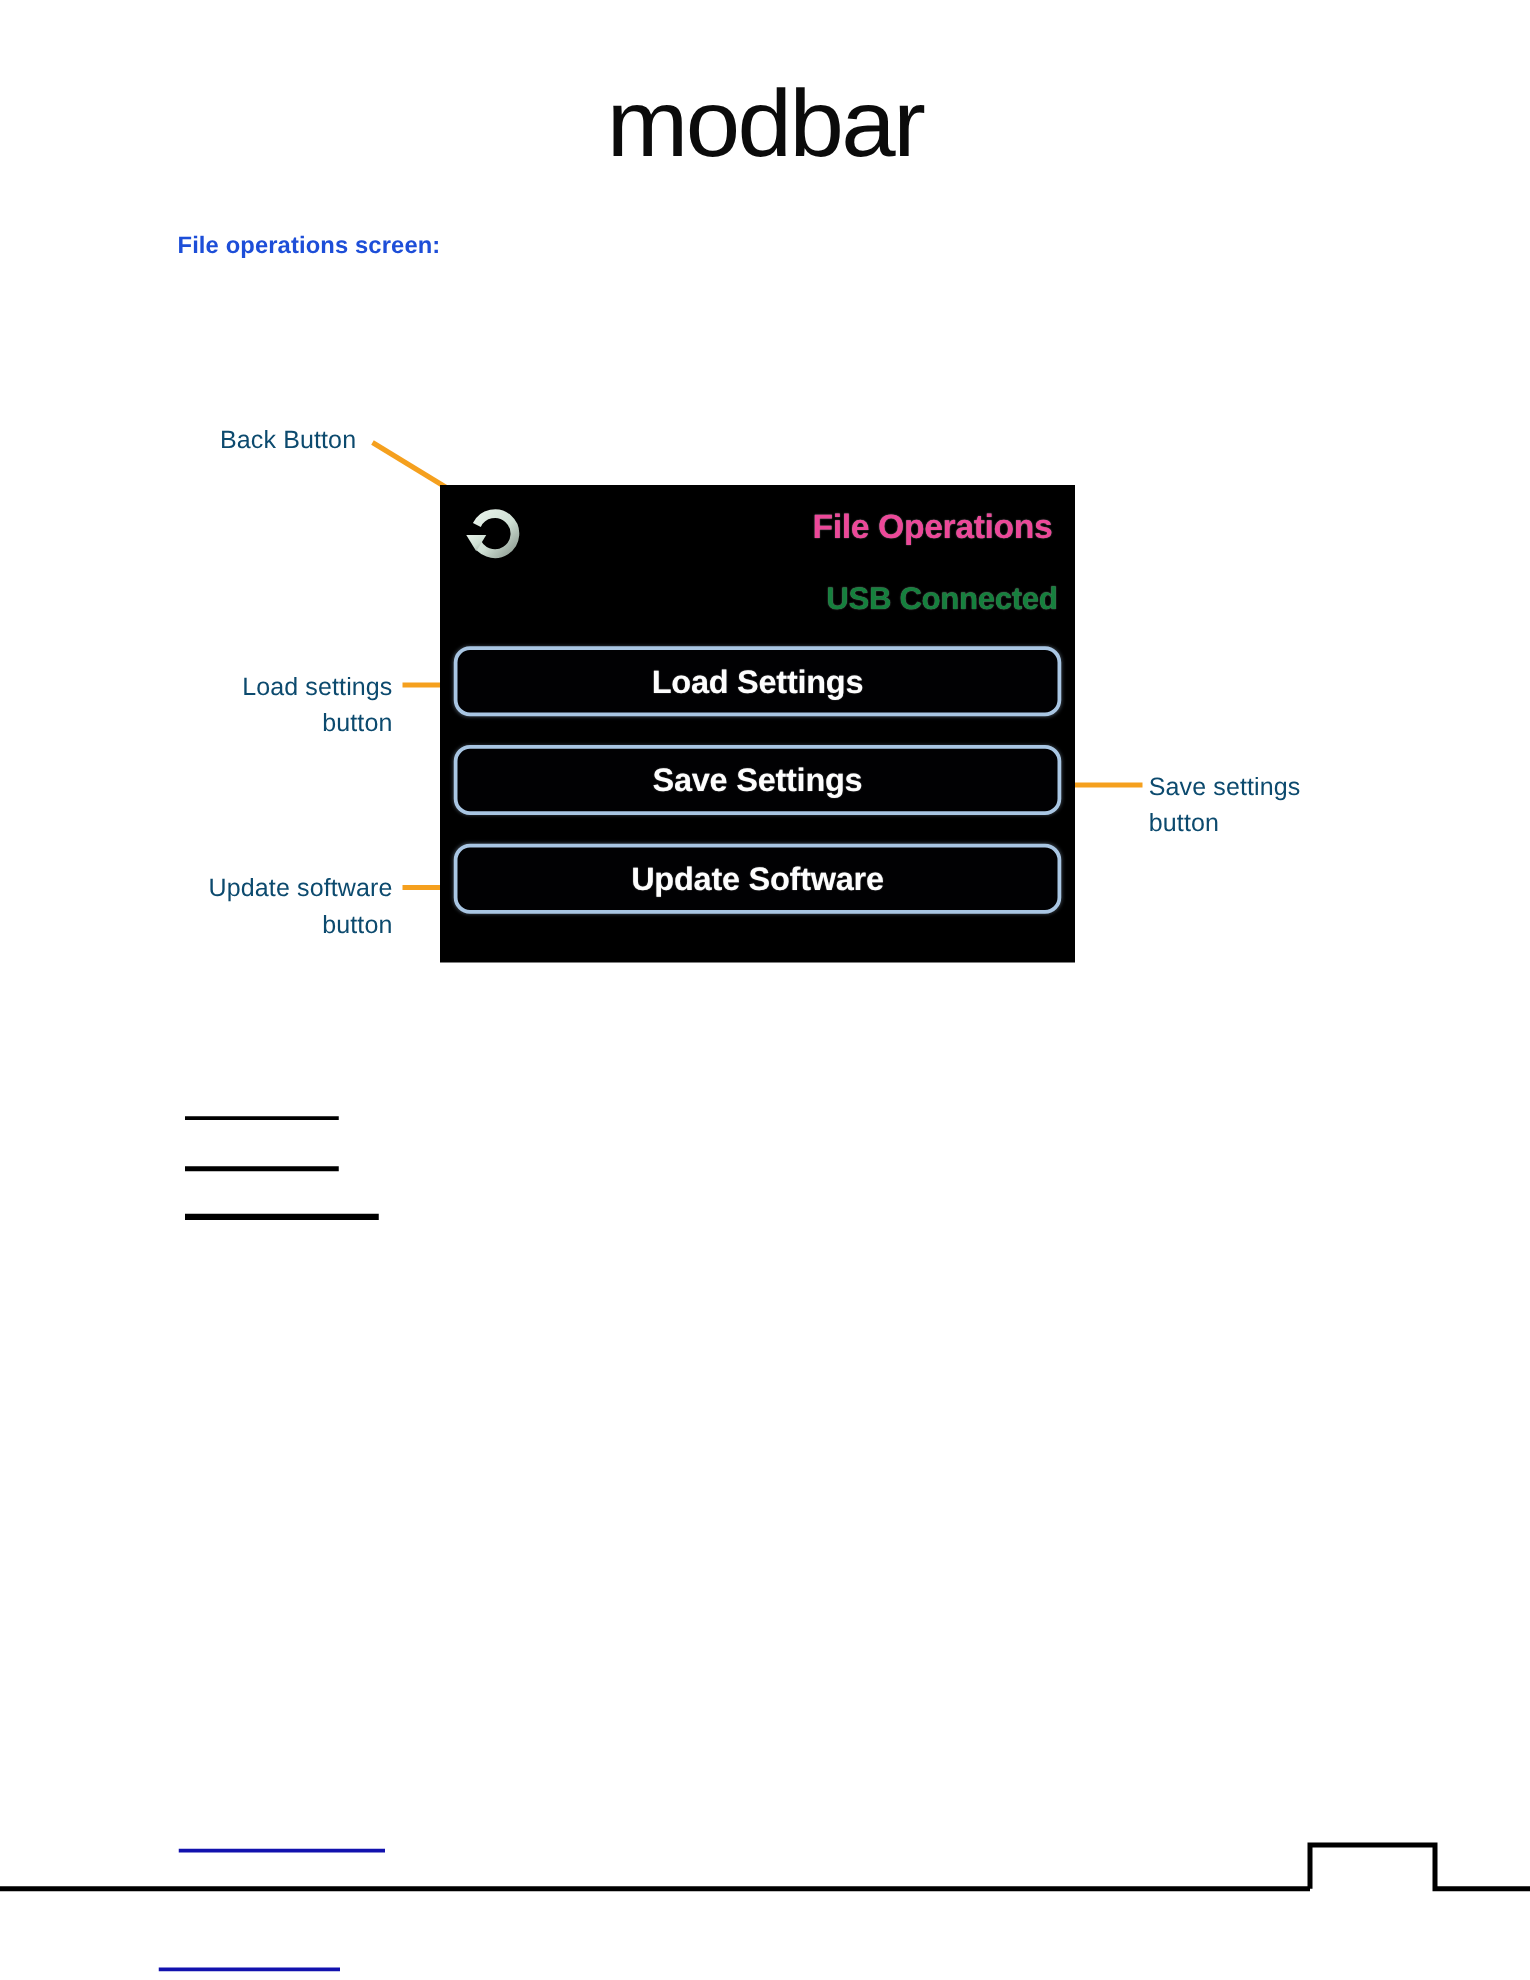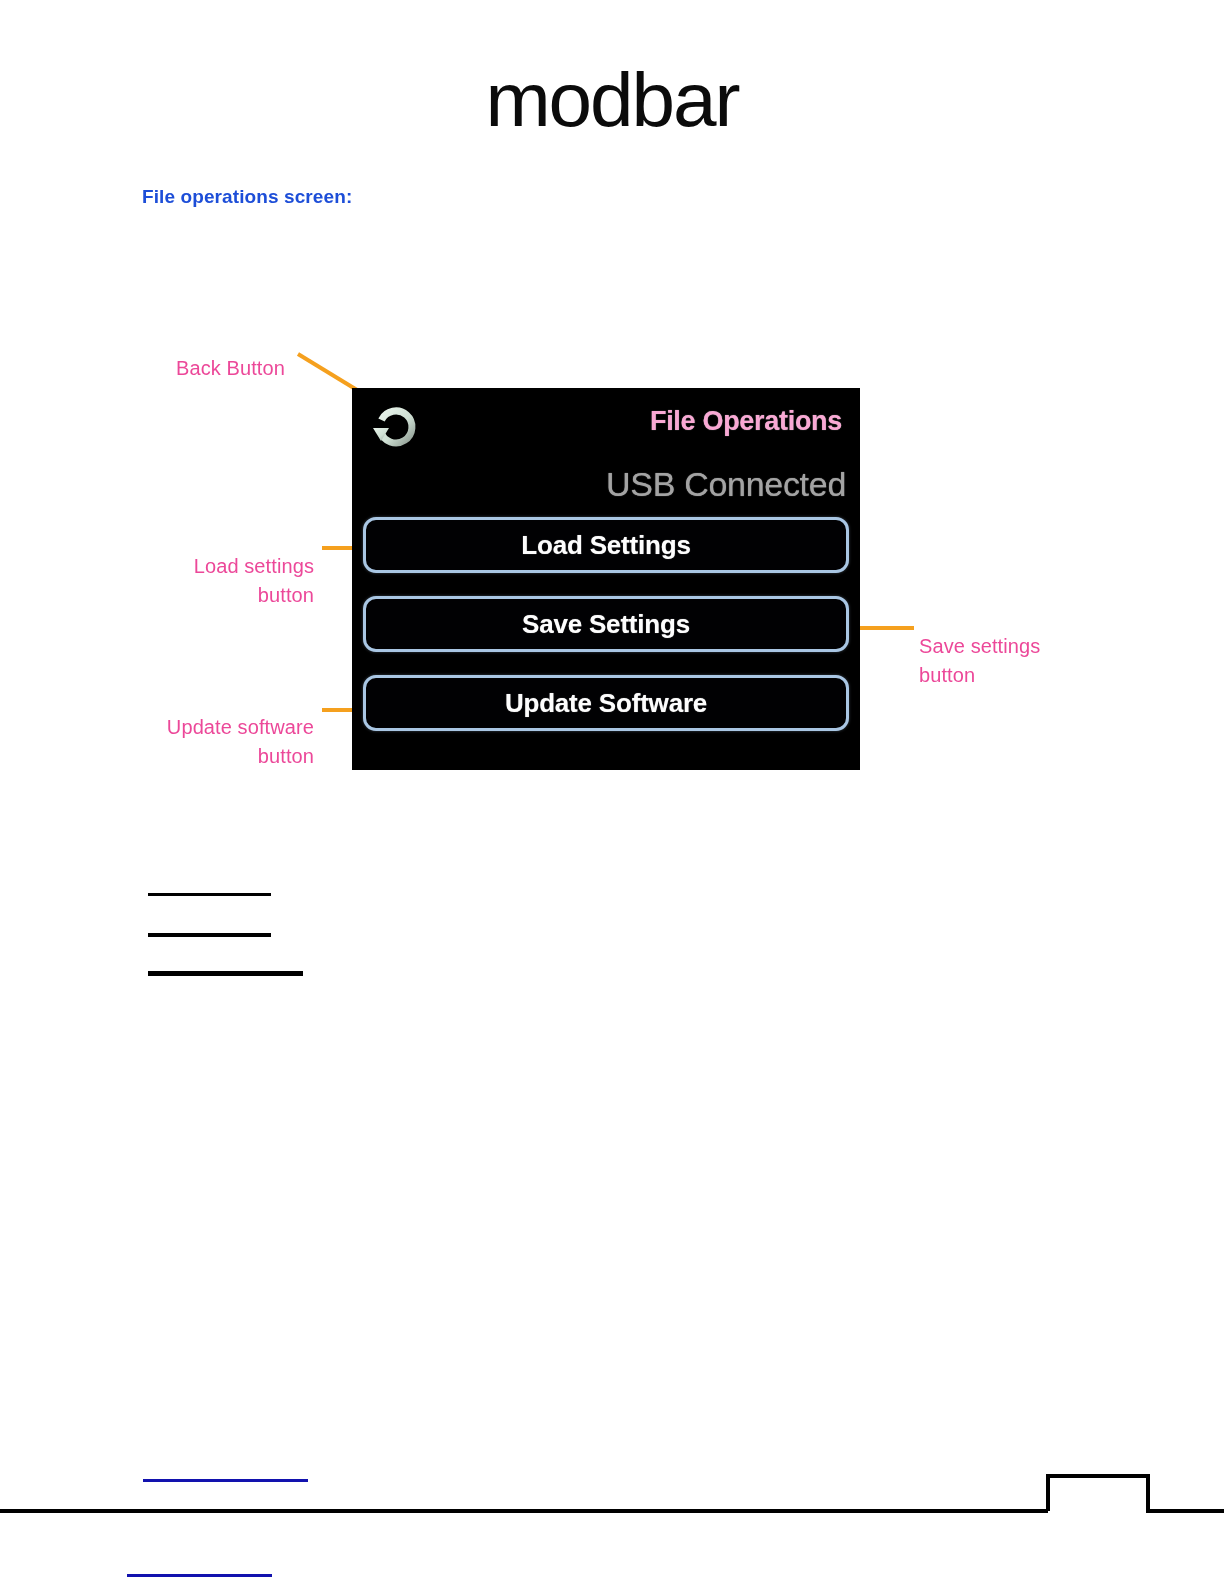--- a/index.html
+++ b/index.html
@@ -61,33 +61,33 @@
     height: 58px;
     cursor: pointer;
   }
 
   .screen-title {
     position: absolute;
     right: 18px;
     top: 18px;
     font-size: 27px;
     font-weight: bold;
-    color: #f9a8d4;
+    color: #ec4899;
     letter-spacing: -0.3px;
     white-space: nowrap;
     text-shadow: 0 0 1px rgba(255,255,255,0.6);
   }
 
   .screen-status {
     position: absolute;
     right: 14px;
     top: 77px;
-    font-size: 34px;
-    font-weight: normal;
-    color: #a3a3a3;
+    font-size: 25px;
+    font-weight: bold;
+    color: #15803d;
     letter-spacing: -0.3px;
     white-space: nowrap;
     text-shadow: 0 0 1px rgba(255,255,255,0.6);
   }
 
   .screen-buttons {
     position: absolute;
     left: 11px;
     top: 129px;
     width: 486px;
@@ -113,24 +113,23 @@
     font-weight: bold;
     color: #fdfdfd;
     letter-spacing: -0.2px;
     text-shadow: 0 0 1px rgba(255,255,255,0.55);
   }
 
   
   .callout {
     position: absolute;
     font-size: 20px;
-    color: #ec4899;
+    color: #0c4a6e;
     line-height: 1.45;
     letter-spacing: 0.1px;
-    margin-top: 16px;
   }
   .callout-right-align { text-align: right; }
   .callout-left-align  { text-align: left; }
 
   .leader-h {
     position: absolute;
     height: 4px;
     background: #f5a01e;
   }
   .leader-diag {

